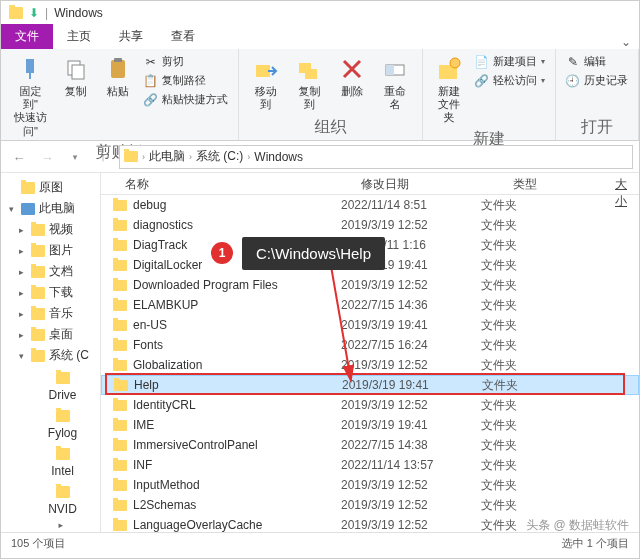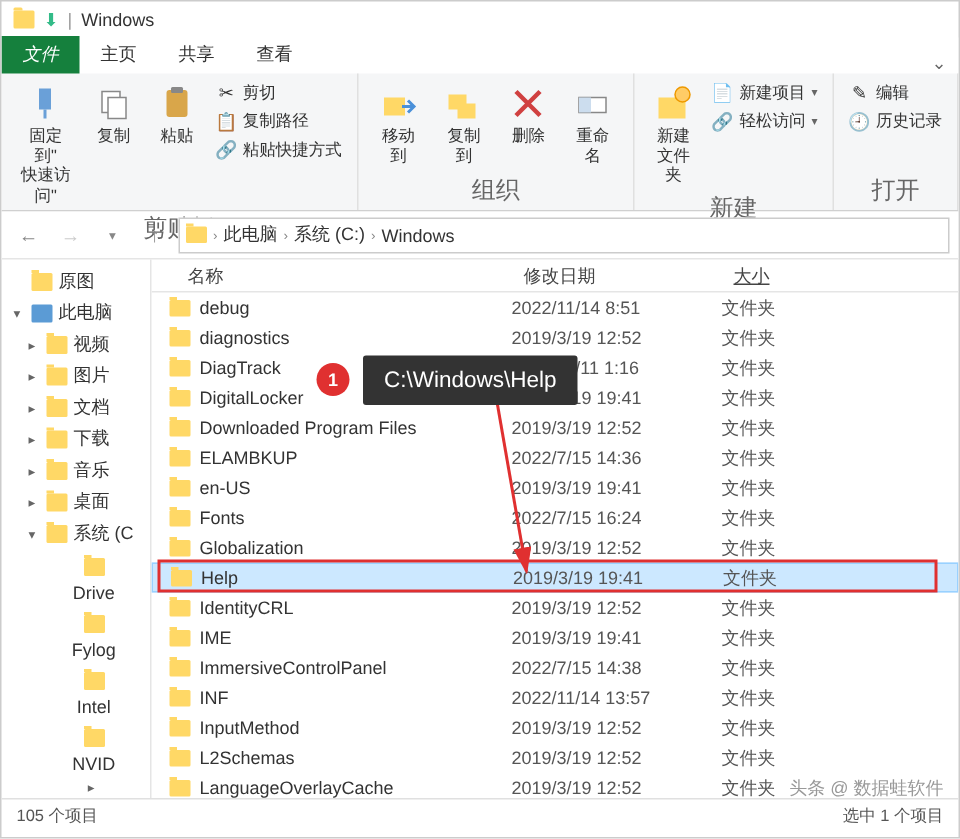--- a/index.html
+++ b/index.html
@@ -6,21 +6,21 @@
 body { width: 640px; height: 559px; background: #fff; font-size: 12px; color: #333; overflow: hidden; position: relative; border: 1px solid #ccc; }
 
 .titlebar { height: 24px; display: flex; align-items: center; padding: 0 8px; gap: 6px; }
 .titlebar .folder-ico { width: 14px; height: 12px; background: #ffd866; border-radius: 1px; position: relative; }
 .titlebar .folder-ico::before { content: ""; position: absolute; top: -2px; left: 0; width: 6px; height: 2px; background: #ffd866; border-radius: 1px 1px 0 0; }
 .titlebar .sep { color: #999; }
 .titlebar .txt { font-size: 12px; }
 
 .tabs { height: 24px; display: flex; align-items: flex-end; background: #fff; }
 .tab { padding: 4px 14px; font-size: 12px; cursor: pointer; }
-.tab.active { background: #15803d; color: #fff; font-style: italic; }
+.tab.active { background: #a21caf; color: #fff; }
 .ribbon-toggle { margin-left: auto; padding: 0 8px; color: #666; }
 
 .ribbon { height: 92px; background: #f5f6f7; border-bottom: 1px solid #d0d0d0; display: flex; }
 .rgroup { border-right: 1px solid #e0e0e0; padding: 4px 8px 2px; display: flex; flex-direction: column; }
 .rgroup .items { flex: 1; display: flex; align-items: flex-start; gap: 6px; }
 .rgroup .label { text-align: center; font-size: 16px; color: #666; padding-top: 2px; }
 .bigbtn { display: flex; flex-direction: column; align-items: center; gap: 2px; padding: 2px 4px; cursor: pointer; }
 .bigbtn .ico { width: 28px; height: 28px; display: flex; align-items: center; justify-content: center; }
 .bigbtn .txt { font-size: 11px; text-align: center; line-height: 1.2; white-space: pre-line; }
 .smallcol { display: flex; flex-direction: column; gap: 2px; }
@@ -41,21 +41,21 @@
 .tnode.indent1 { padding-left: 18px; }
 .tnode.indent2 { padding-left: 28px; flex-direction: column; }
 .tnode.sel { background: #cce8ff; }
 .tnode .exp { width: 8px; color: #666; font-size: 9px; }
 .tnode .ico { width: 14px; height: 12px; flex-shrink: 0; }
 .fico { background: #ffd866; border-radius: 1px; position: relative; }
 .fico::before { content: ""; position: absolute; top: -2px; left: 0; width: 5px; height: 2px; background: #ffd866; }
 .pcico { background: #5b9bd5; border-radius: 1px; }
 
 .list { flex: 1; position: relative; overflow: hidden; }
-.cols { display: flex; height: 22px; border-bottom: 1px solid #e5e5e5; font-size: 12px; color: #444; }
+.cols { display: flex; height: 22px; border-bottom: 1px solid #e5e5e5; font-size: 12px; color: #444; gap: 12px; }
 .col { padding: 3px 8px; border-right: 1px solid transparent; }
 .c-name { width: 240px; padding-left: 24px; }
 .c-date { width: 140px; }
 .c-type { width: 90px; }
 .c-size { flex: 1; text-decoration: underline; }
 .rows { }
 .row { display: flex; height: 20px; align-items: center; font-size: 12px; cursor: pointer; }
 .row.sel { background: #cce8ff; border: 1px solid #99d1ff; }
 .row .rname { width: 240px; display: flex; align-items: center; gap: 6px; padding-left: 12px; }
 .row .rico { width: 14px; height: 11px; background: #ffd866; border-radius: 1px; position: relative; flex-shrink: 0; }
@@ -323,20 +323,21 @@
       <div class="tnode indent2 sel">
         <span class="exp">▸</span>
         <span class="ico fico"></span>
         <span>Wind</span>
       </div>
     </div>
   <div class="list">
     <div class="cols">
       <div class="col c-name">名称</div>
       <div class="col c-date">修改日期</div>
+      <div class="col c-type">类型</div>
       <div class="col c-size">大小</div>
     </div>
     <div class="rows" id="rows">
         <div class="row">
           <div class="rname">
             <span class="rico"></span>
             <span>debug</span>
           </div>
           <div class="rdate">2022/11/14 8:51</div>
           <div class="rtype">文件夹</div>

